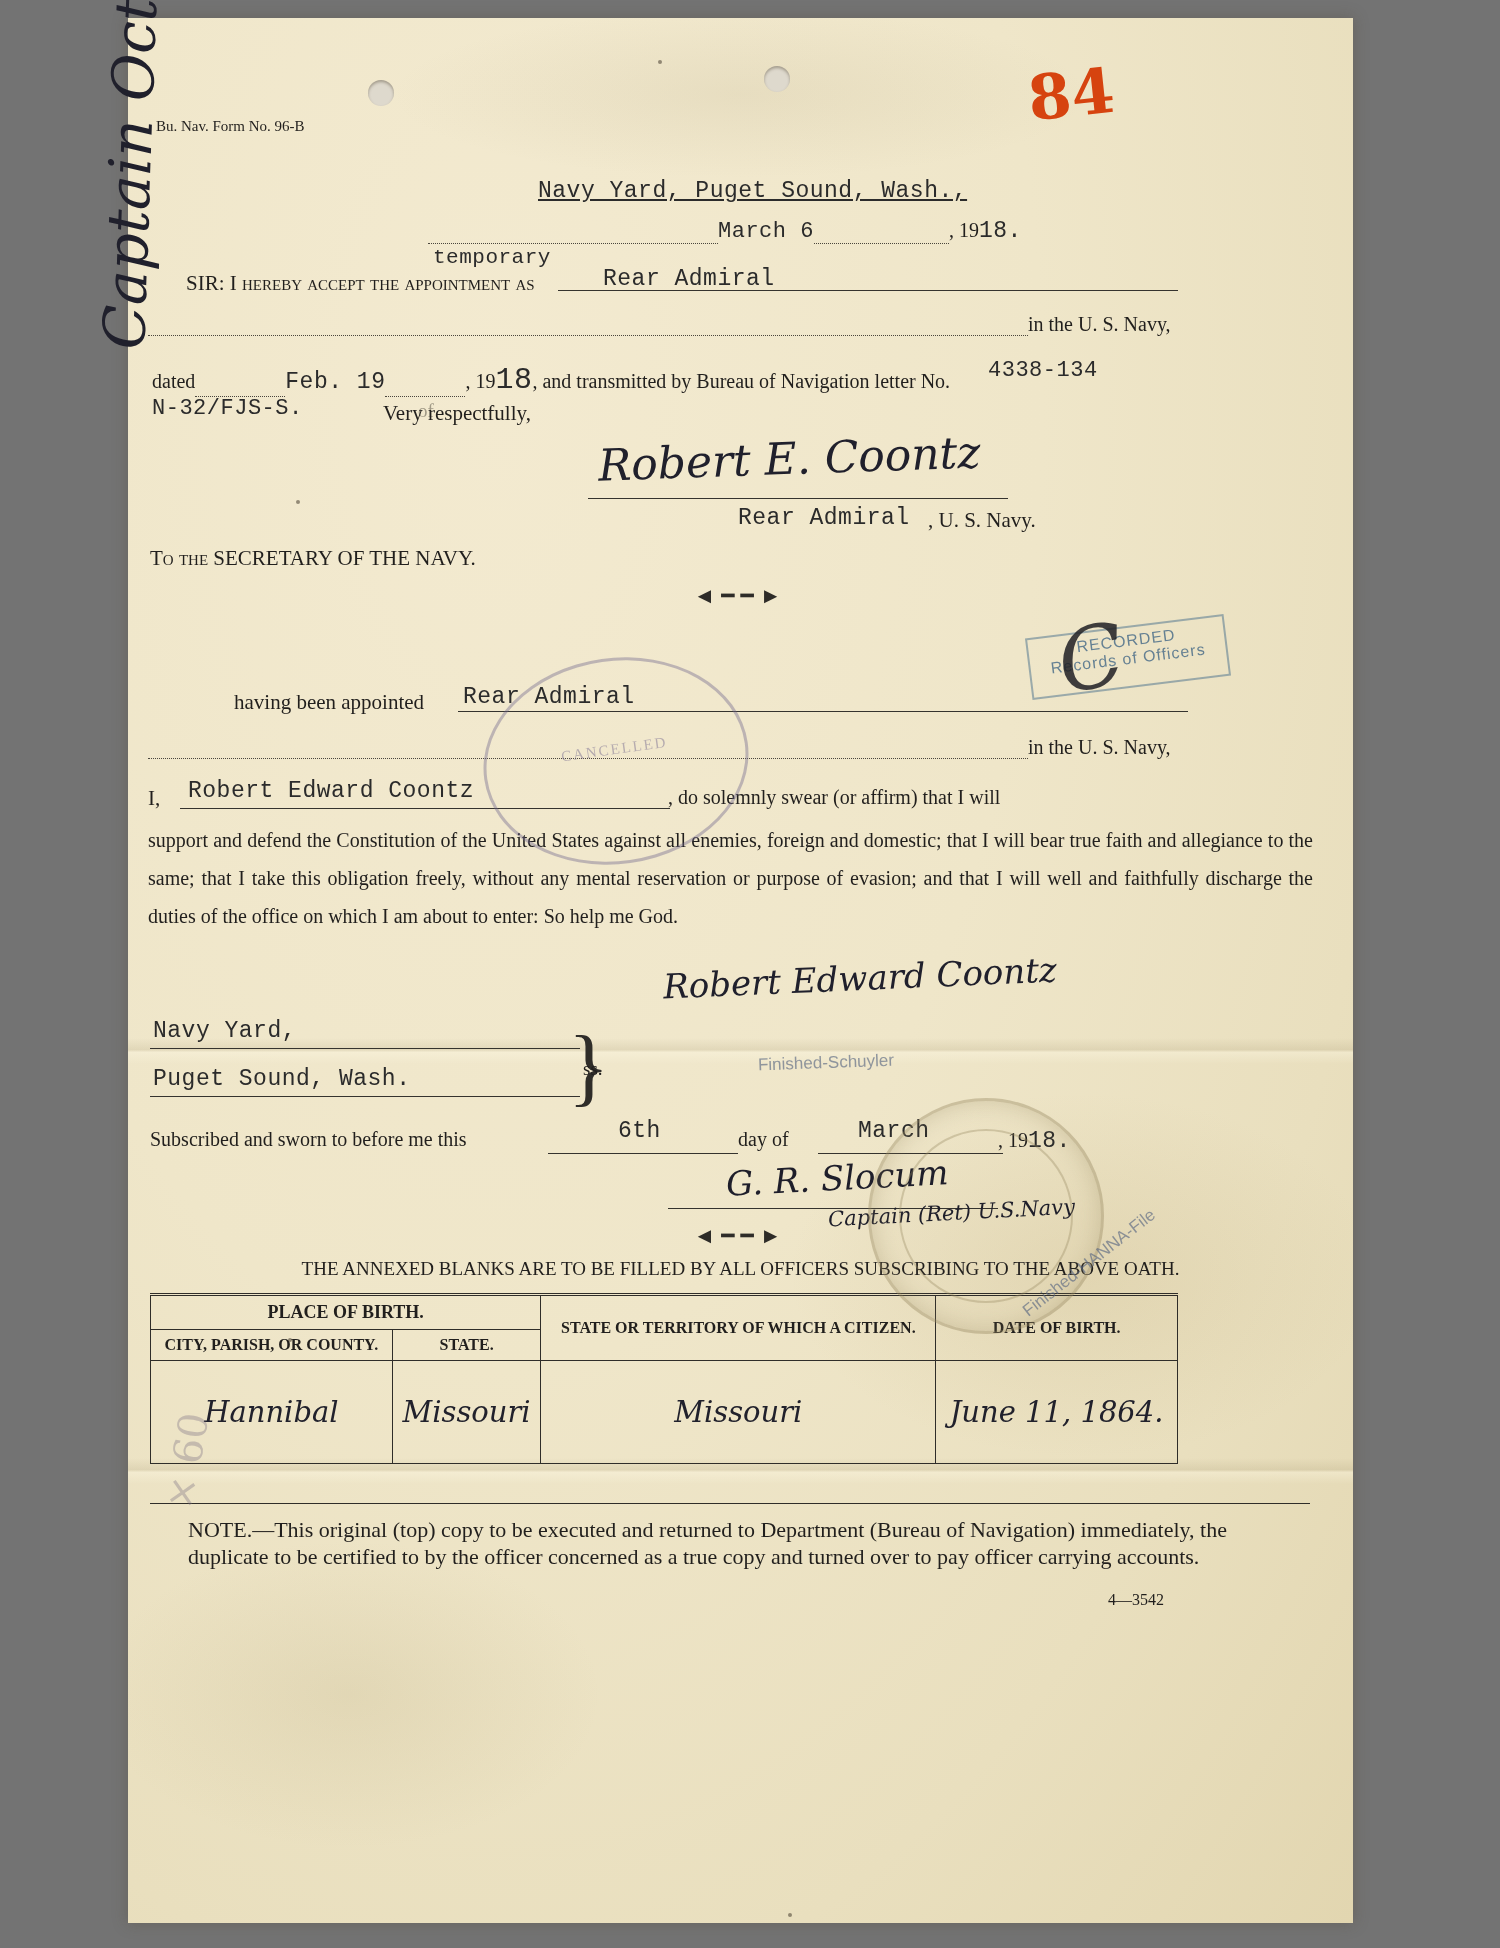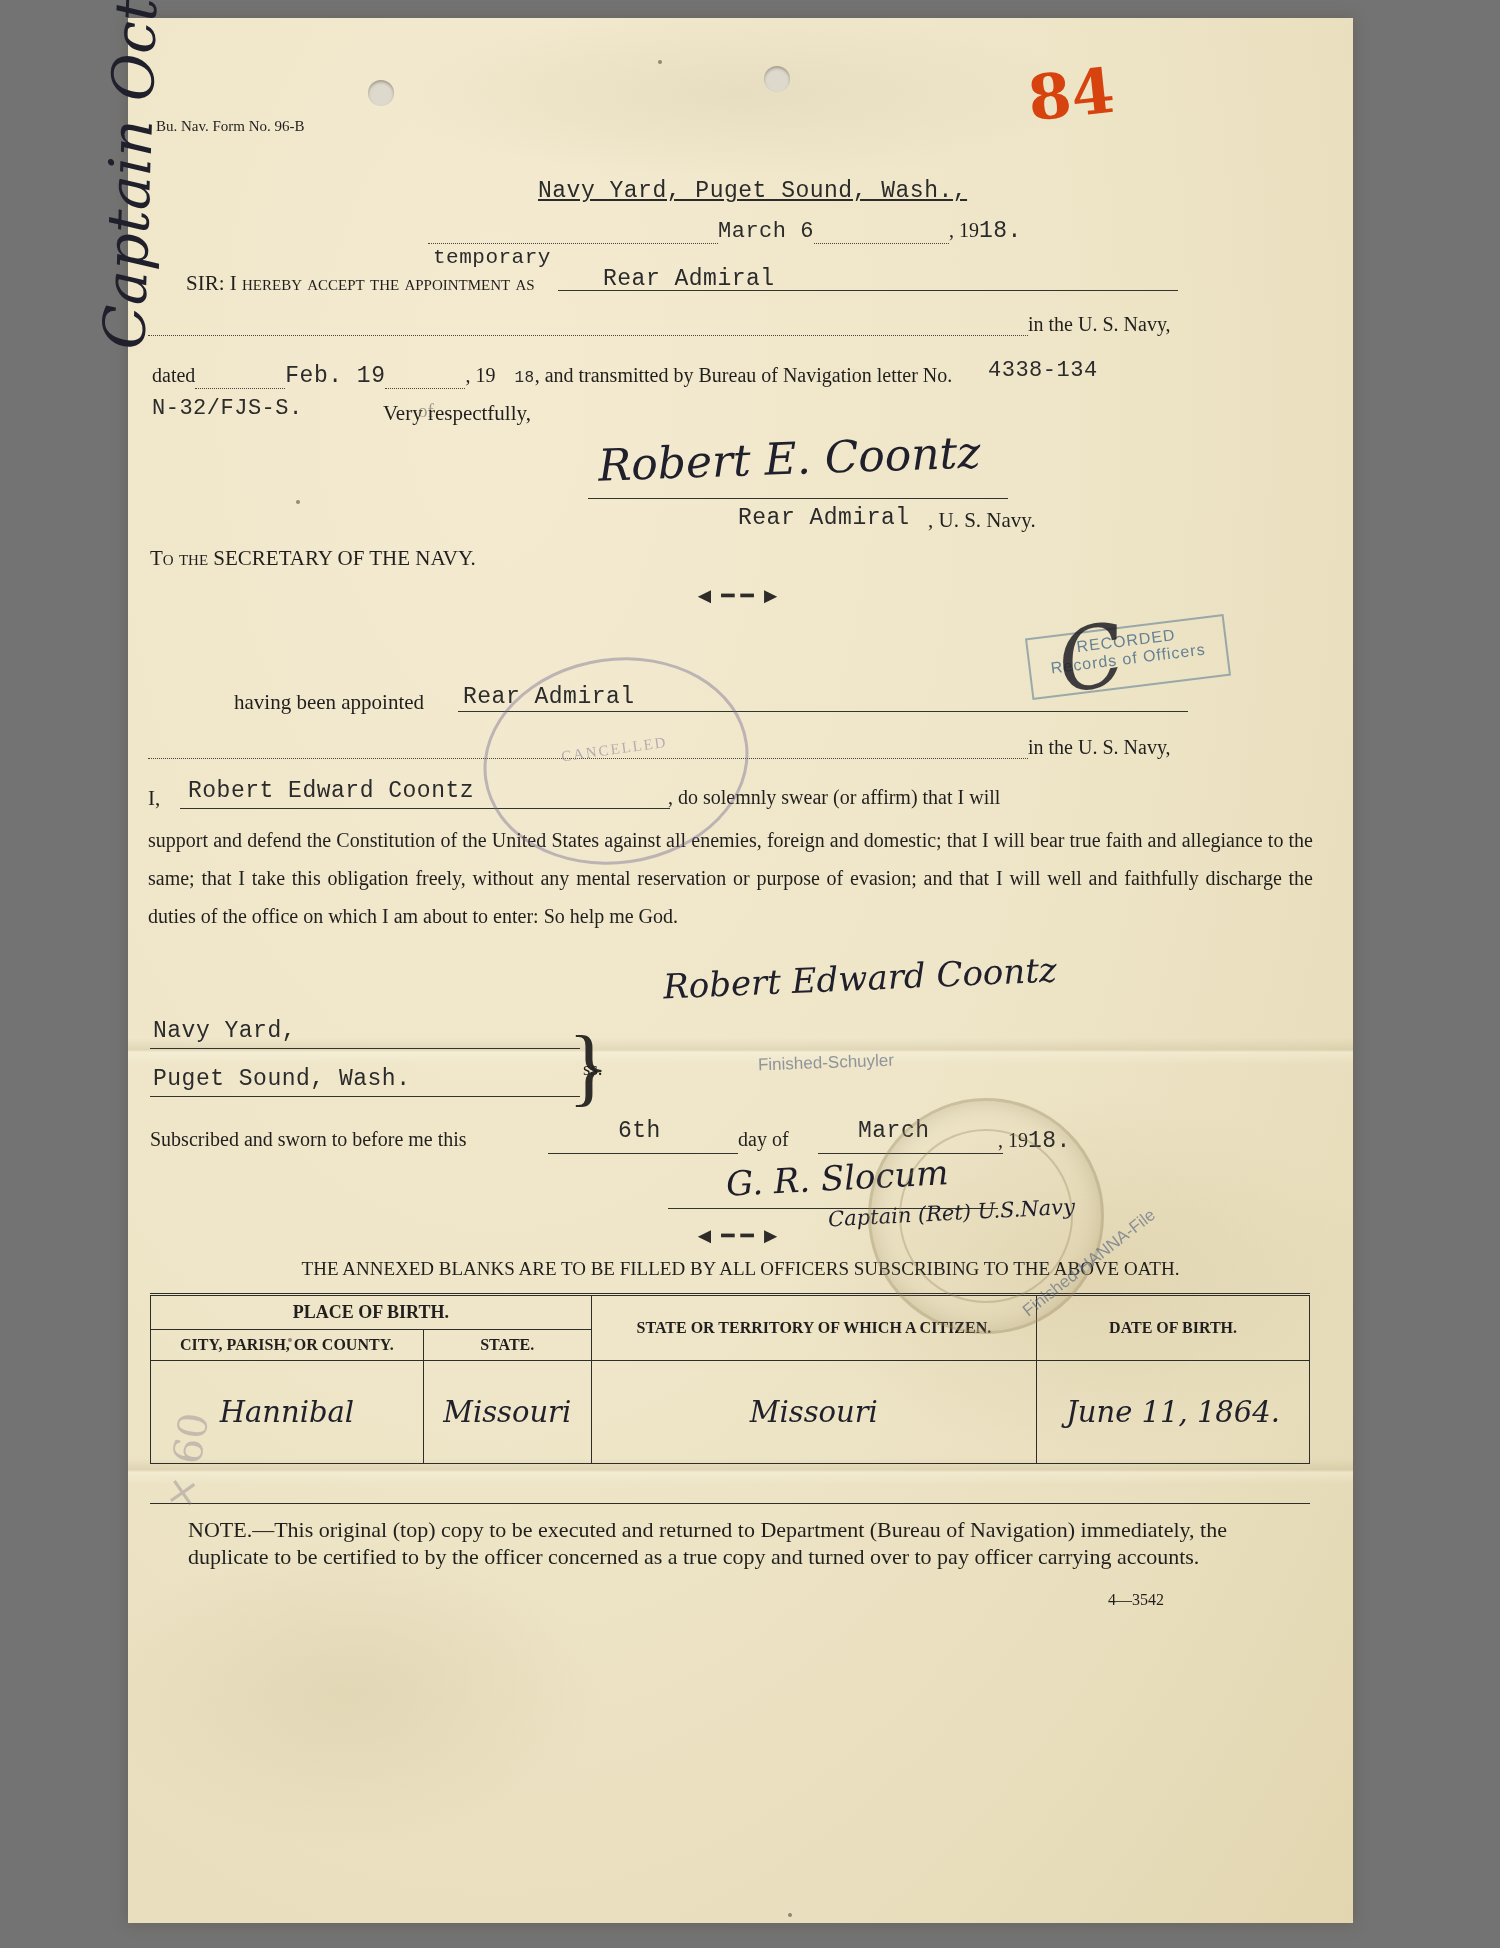--- a/index.html
+++ b/index.html
@@ -196,21 +196,21 @@
 
   #annexed {
     left: 0; right: 0; top: 1240px; text-align: center;
     font-size: 19px;
   }
 
   
   #btable {
     position: absolute;
     left: 22px; top: 1275px;
-    width: 1160px;
+    width: 1028px;
     border-collapse: collapse;
   }
   #btable td, #btable th {
     border: 1px solid #2f2d29;
     text-align: center;
     padding: 6px 4px;
   }
   #btable .hdr-top { font-size: 18px; }
   #btable .hdr-sub { font-size: 16px; }
   #btable .valuecell {
@@ -340,21 +340,21 @@
 
     <div class="abs print sc" id="sirline">SIR: I hereby accept the appointment as</div>
     <div class="abs typed" id="rank1">Rear Admiral</div>
     <div class="abs" style="left:430px; top:272px; width:620px; border-bottom:1px solid #35332e;"></div>
 
     <div class="abs" id="usnavy-line1">
       <span class="dotline" style="width:880px;"></span><span class="print">in the U. S. Navy,</span>
     </div>
 
     <div class="abs" id="dated-row">
-      <span class="print">dated</span><span class="dotline" style="width:90px;"></span><span class="typed" style="font-size:23px;">Feb. 19</span><span class="dotline" style="width:80px;"></span><span class="print">, 19</span><span class="typed" style="font-size:16px;margin-left:19px;">18</span><span class="print">, and transmitted by Bureau of Navigation letter No.</span>
+      <span class="print">dated</span><span class="dotline" style="width:90px;"></span><span class="typed" style="font-size:23px;">Feb. 19</span><span class="dotline" style="width:80px;"></span><span class="print">, 19</span><span class="typed" style="font-size:30px;">18</span><span class="print">, and transmitted by Bureau of Navigation letter No.</span>
     </div>
     <div class="abs typed" id="letterno">4338-134</div>
     <div class="abs typed" id="sub2">N-32/FJS-S.</div>
     <div class="abs print" style="left:290px; top:382px; font-size:19px; color:rgba(60,55,45,.45);">of</div>
 
     <div class="abs print" id="veryresp">Very respectfully,</div>
 
     <div class="abs" id="sig1">Robert E. Coontz</div>
     <div class="abs" id="sig1rule"></div>
     <div class="abs typed" id="rank2">Rear Admiral</div>

